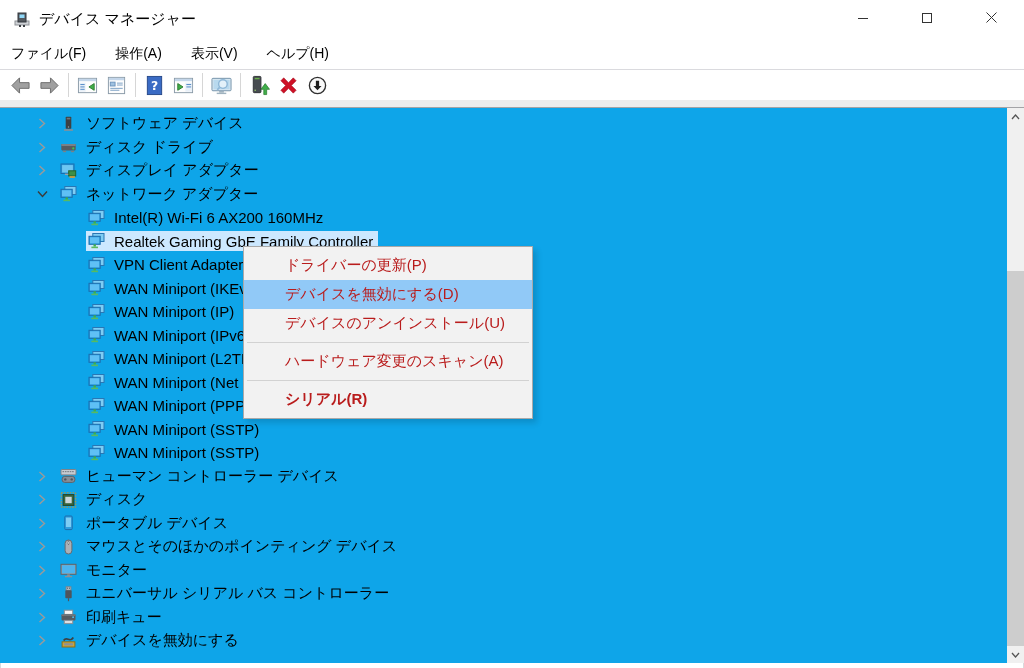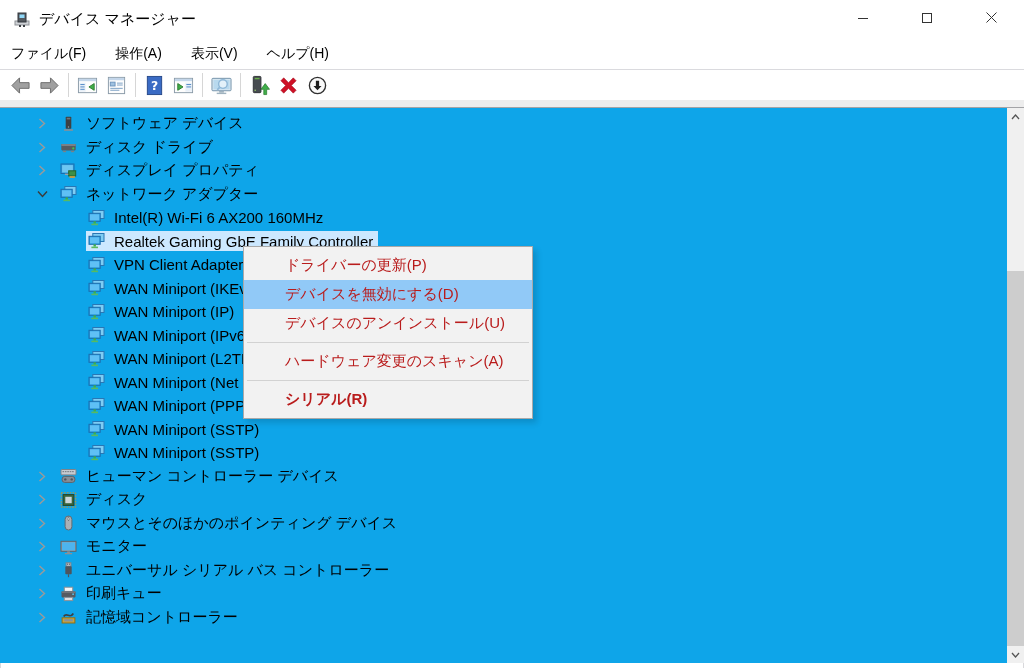--- a/index.html
+++ b/index.html
@@ -242,21 +242,21 @@
           <span class="row-content">
             <span class="icon16">
               <svg viewBox="0 0 16 16">
                 <rect x="0.5" y="1" width="13" height="9.5" fill="#2f9fe0" stroke="#1b6dad"></rect>
                 <rect x="1.6" y="2.1" width="10.8" height="7.3" fill="#6ec6f2"></rect>
                 <rect x="8.2" y="7.8" width="7" height="5.2" fill="#3d8f46" stroke="#23632a"></rect>
                 <rect x="9" y="13.2" width="5.4" height="1.6" fill="#e3a02f"></rect>
                 <rect x="4.4" y="10.6" width="3.4" height="1.4" fill="#9aa0a6"></rect>
               </svg>
             </span>
-            <span class="row-label">ディスプレイ プロパティ</span>
+            <span class="row-label">ディスプレイ アダプター</span>
           </span>
         </div>
         <div class="tree-row">
           <span class="chev">
             <svg width="11" height="8" viewBox="0 0 11 8">
               <polyline points="1,1.5 5.5,6.5 10,1.5" fill="none" stroke="#3b3b3b" stroke-width="1.4"></polyline>
             </svg>
           </span>
           <span class="row-content">
             <span class="icon16">
@@ -469,20 +469,36 @@
         </div>
         <div class="tree-row">
           <span class="chev">
             <svg width="8" height="11" viewBox="0 0 8 11">
               <polyline points="1.5,1 6.5,5.5 1.5,10" fill="none" stroke="#9a9a9a" stroke-width="1.4"></polyline>
             </svg>
           </span>
           <span class="row-content">
             <span class="icon16">
               <svg viewBox="0 0 16 16">
+                <rect x="4.3" y="1" width="7.4" height="13.6" rx="1" fill="#2f9fe0" stroke="#1b6dad"></rect>
+                <rect x="5.4" y="2.6" width="5.2" height="9.4" fill="#7ecdf4"></rect>
+              </svg>
+            </span>
+            <span class="row-label">ポータブル デバイス</span>
+          </span>
+        </div>
+        <div class="tree-row">
+          <span class="chev">
+            <svg width="8" height="11" viewBox="0 0 8 11">
+              <polyline points="1.5,1 6.5,5.5 1.5,10" fill="none" stroke="#9a9a9a" stroke-width="1.4"></polyline>
+            </svg>
+          </span>
+          <span class="row-content">
+            <span class="icon16">
+              <svg viewBox="0 0 16 16">
                 <rect x="4.6" y="1" width="6.8" height="14" rx="3.4" fill="#aab0b6" stroke="#646b72"></rect>
                 <line x1="8" y1="1.4" x2="8" y2="6" stroke="#646b72" stroke-width="0.9"></line>
                 <rect x="7.3" y="2.6" width="1.4" height="2.6" rx="0.7" fill="#eceef0" stroke="#646b72" stroke-width="0.6"></rect>
               </svg>
             </span>
             <span class="row-label">マウスとそのほかのポインティング デバイス</span>
           </span>
         </div>
         <div class="tree-row">
           <span class="chev">
@@ -547,21 +563,21 @@
             </svg>
           </span>
           <span class="row-content">
             <span class="icon16">
               <svg viewBox="0 0 16 16">
                 <path d="M3.2,7.5 C6.5,2.5 9,10.5 12.8,4.5" fill="none" stroke="#3c4043" stroke-width="1.8"></path>
                 <rect x="1.6" y="8.8" width="12.8" height="5.2" fill="#c9a43c" stroke="#8c6f1a"></rect>
                 <rect x="3.6" y="10.2" width="8.8" height="2.2" fill="#8b9197"></rect>
               </svg>
             </span>
-            <span class="row-label">記憶域コントローラー</span>
+            <span class="row-label">デバイスを無効にする</span>
           </span>
         </div>
       </div>
     <div class="vscroll">
       <div class="sb-btn sb-up">
         <svg width="9" height="6" viewBox="0 0 9 6">
             <polyline points="1,5 4.5,1 8,5" fill="none" stroke="#555" stroke-width="1.3"></polyline>
           </svg>
       </div>
       <div class="sb-thumb"></div>

